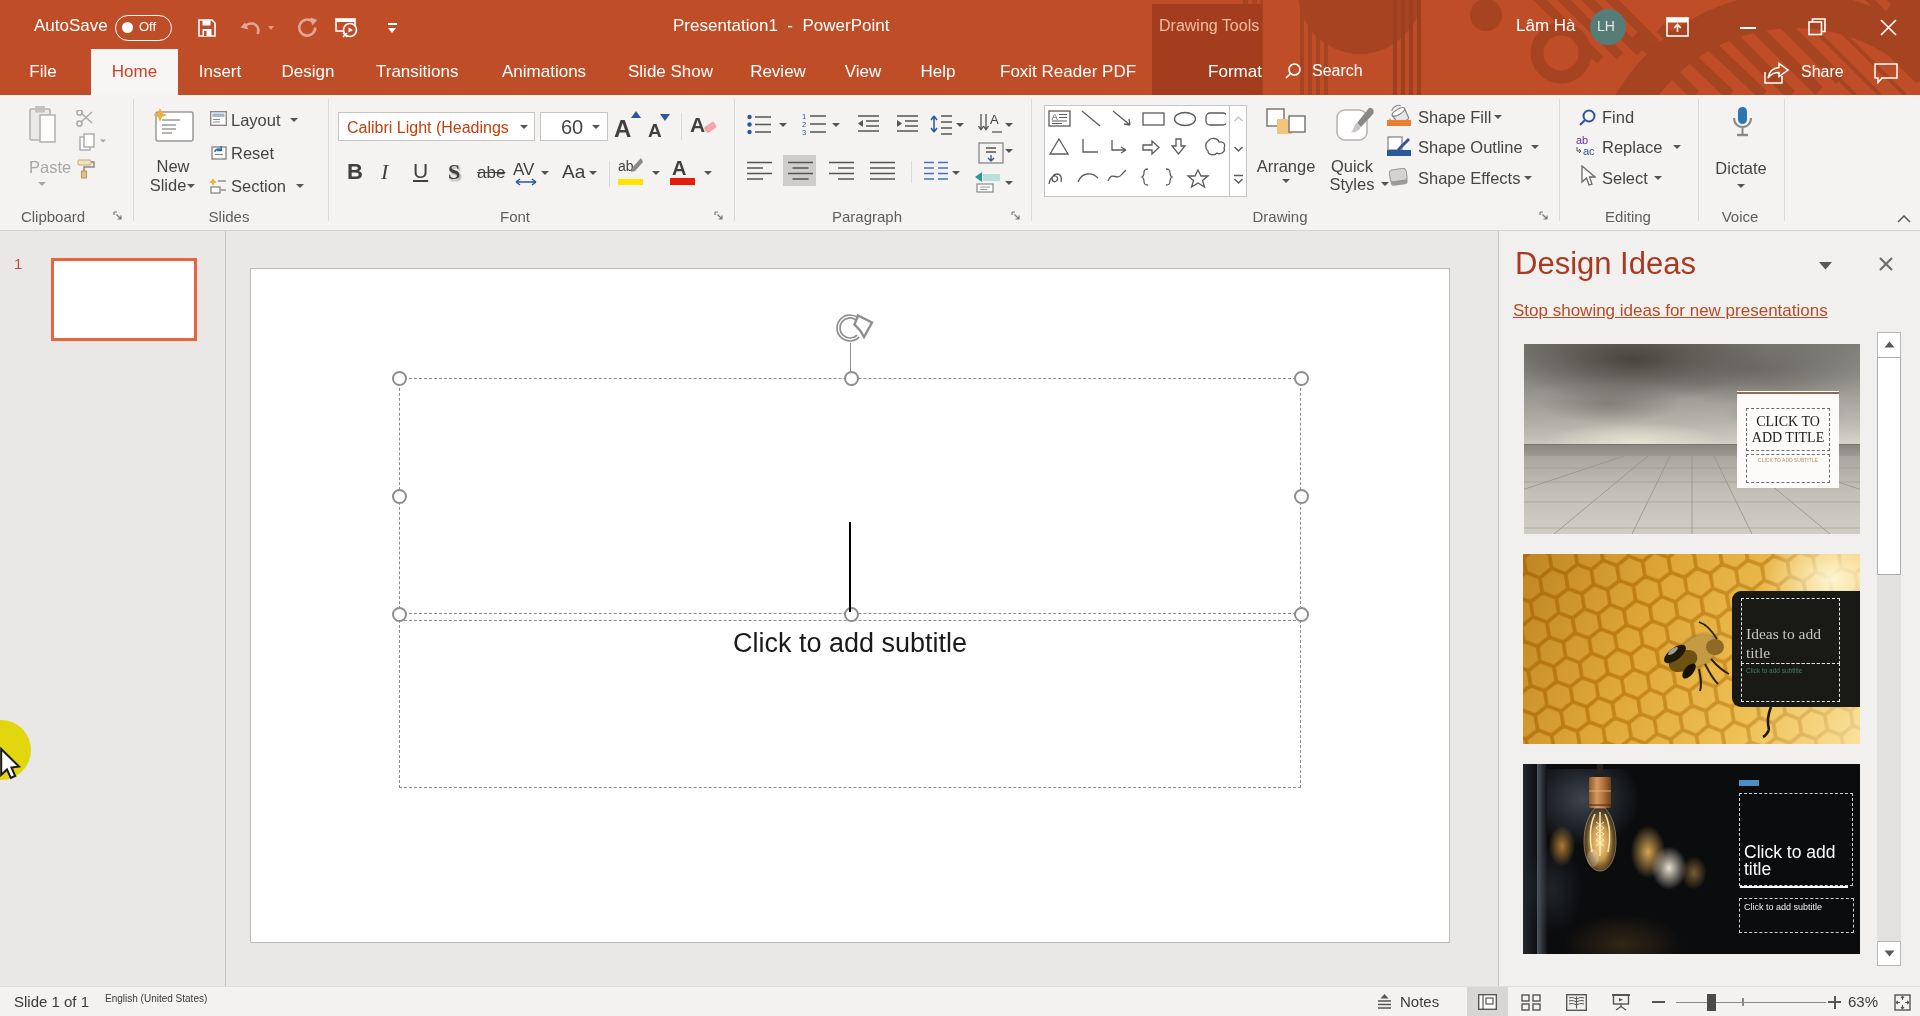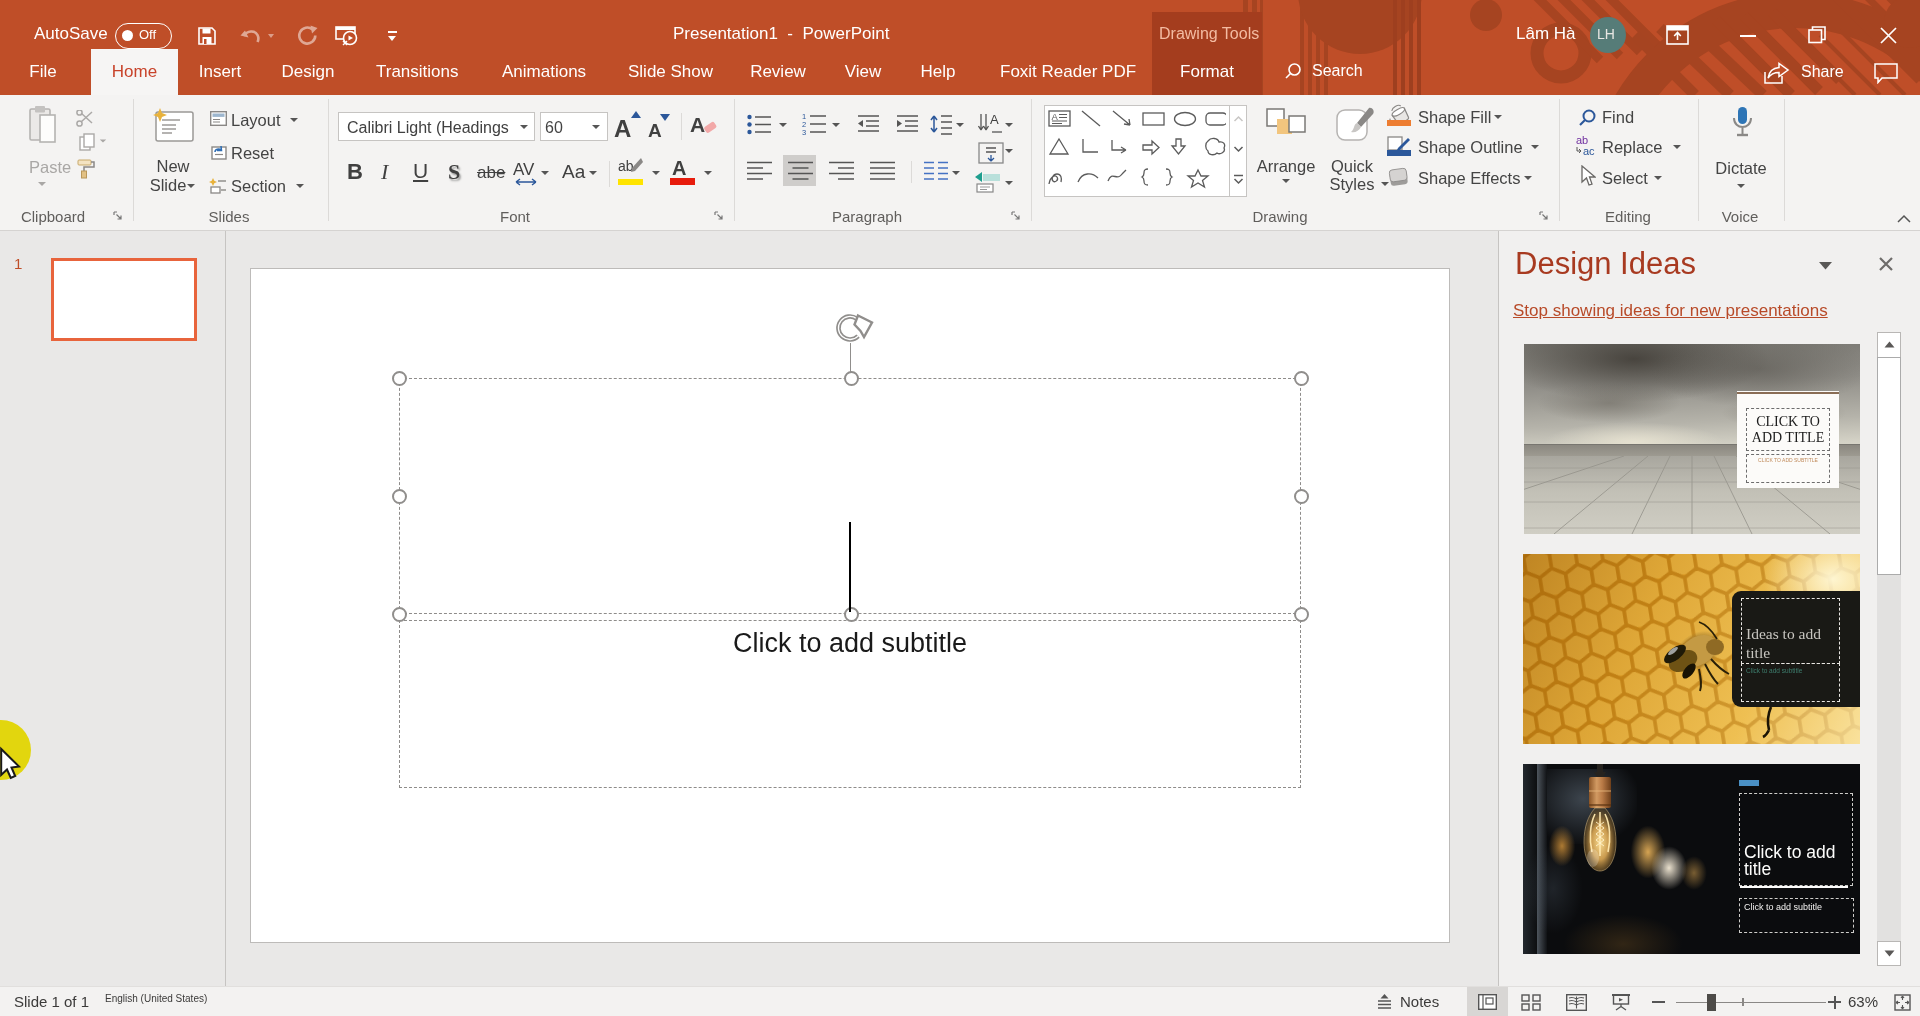--- a/index.html
+++ b/index.html
@@ -1,18 +1,18 @@
 <!DOCTYPE html>
 <html><head>
 <meta charset="utf-8">
 <style>
 html,body{margin:0;padding:0;width:1920px;height:1016px;overflow:hidden;font-family:"Liberation Sans",sans-serif;}
 .ab{position:absolute;}
 #header{left:0;top:0;width:1920px;height:95px;background:#BF4E28;overflow:hidden;}
-#titlebar{left:0;top:12px;width:1920px;height:49px;}
+#titlebar{left:0;top:4px;width:1920px;height:49px;}
 #tabrow{left:0;top:49px;width:1920px;height:46px;}
 #ribbon{left:0;top:95px;width:1920px;height:135px;background:#F4F3F2;border-bottom:1px solid #D5D3D1;}
 #main{left:0;top:231px;width:1920px;height:755px;background:#E9E8E7;}
 #statusbar{left:0;top:986px;width:1920px;height:30px;background:#F3F2F1;border-top:1px solid #E1DFDD;box-sizing:border-box;padding-left:40px;}
 .wt{color:#fff;font-size:15px;}
 .tab{color:#fff;font-size:17px;top:0;height:46px;line-height:46px;text-align:center;white-space:nowrap;}
 .sep{width:1px;top:4px;height:122px;background:#DCDAD8;}
 .glabel{top:114px;height:16px;font-size:15px;color:#605E5C;text-align:center;line-height:16px;}
 .btext{font-size:16.5px;color:#444;}
 .dd{width:0;height:0;border-left:4px solid transparent;border-right:4px solid transparent;border-top:4px solid #555;}
@@ -137,21 +137,21 @@
   <div class="ab tab" style="left:180px;width:80px;">Insert</div>
   <div class="ab tab" style="left:268px;width:80px;">Design</div>
   <div class="ab tab" style="left:376px;width:80px;">Transitions</div>
   <div class="ab tab" style="left:502px;width:80px;">Animations</div>
   <div class="ab tab" style="left:628px;width:80px;">Slide Show</div>
   <div class="ab tab" style="left:738px;width:80px;">Review</div>
   <div class="ab tab" style="left:823px;width:80px;">View</div>
   <div class="ab tab" style="left:898px;width:80px;">Help</div>
   <div class="ab tab" style="left:1000px;width:127px;">Foxit Reader PDF</div>
   <div class="ab" style="left:1152px;top:0;width:110px;height:46px;background:#A43D1E;"></div>
-  <div class="ab tab" style="left:1152px;width:110px;">Format</div>
+  <div class="ab tab" style="left:1152px;width:110px;padding-left:28px;">Format</div>
   <svg class="ab" style="left:1284px;top:13px;" width="18" height="18" viewBox="0 0 18 18">
       <circle cx="10.5" cy="7.5" r="5.5" fill="none" stroke="#fff" stroke-width="1.6"></circle>
       <path d="M6.5 11.5 L2 16" stroke="#fff" stroke-width="1.6"></path>
     </svg>
   <div class="ab wt" style="left:1312px;top:13px;font-size:16px;">Search</div>
 
   <svg class="ab" style="left:1764px;top:13px;" width="26" height="22" viewBox="0 0 26 22">
       <path d="M1 10 L1 21 L18 21 L18 14" fill="none" stroke="#fff" stroke-width="1.5"></path>
       <path d="M4 16 C5 10,9 6,15 5.5 L15 1.5 L24 8 L15 14.5 L15 10.5 C10 10.5,6 13,4 16 z" fill="none" stroke="#fff" stroke-width="1.5"></path>
     </svg>
@@ -243,23 +243,23 @@
   <div class="ab btext" style="left:231px;top:49px;">Reset</div>
   <svg class="ab" style="left:208px;top:82px;" width="19" height="17" viewBox="0 0 19 17">
       <path d="M5 1 L6.3 3.7 L9 5 L6.3 6.3 L5 9 L3.7 6.3 L1 5 L3.7 3.7 z" fill="#E8B23C"></path>
       <path d="M10 4 L18 4" stroke="#8A8886" stroke-width="1.4"></path>
       <rect x="3" y="10" width="9" height="6" fill="#fff" stroke="#8A8886" stroke-width="1.3"></rect>
       <path d="M13 13 L18 13" stroke="#8A8886" stroke-width="1.4"></path>
     </svg>
   <div class="ab btext" style="left:231px;top:82px;">Section</div>
   <div class="ab dd" style="left:296px;top:89px;"></div>
 
-  <div class="ab" style="left:338px;top:17px;width:197px;height:29px;background:#fff;border:1px solid #C6C4C2;font-size:16px;color:#404040;line-height:29px;padding-left:8px;box-sizing:border-box;white-space:nowrap;overflow:hidden;">Calibri Light (Headings</div>
+  <div class="ab" style="left:338px;top:17px;width:197px;height:29px;background:#fff;border:1px solid #C6C4C2;font-size:16px;color:#c2410c;line-height:29px;padding-left:8px;box-sizing:border-box;white-space:nowrap;overflow:hidden;">Calibri Light (Headings</div>
   <div class="ab dd" style="left:520px;top:30px;"></div>
-  <div class="ab" style="left:540px;top:17px;width:68px;height:29px;background:#fff;border:1px solid #C6C4C2;font-size:16px;color:#444;line-height:29px;padding-left:4px;box-sizing:border-box;">60</div>
+  <div class="ab" style="left:540px;top:17px;width:68px;height:29px;background:#fff;border:1px solid #C6C4C2;font-size:20px;color:#444;line-height:29px;padding-left:20px;box-sizing:border-box;">60</div>
   <div class="ab dd" style="left:592px;top:30px;"></div>
   <div class="ab" style="left:614px;top:20px;font-size:24px;color:#404040;font-weight:bold;">A</div>
   <div class="ab" style="left:631px;top:16px;width:0;height:0;border-left:5px solid transparent;border-right:5px solid transparent;border-bottom:7px solid #2B579A;"></div>
   <div class="ab" style="left:648px;top:25px;font-size:19px;color:#404040;font-weight:bold;">A</div>
   <div class="ab" style="left:660px;top:19px;width:0;height:0;border-left:5px solid transparent;border-right:5px solid transparent;border-top:7px solid #2B579A;"></div>
   <div class="ab" style="left:681px;top:18px;width:1px;height:27px;background:#DCDAD8;"></div>
   <div class="ab" style="left:690px;top:18px;font-size:21px;color:#404040;font-weight:bold;">A</div>
   <svg class="ab" style="left:702px;top:25px;" width="16" height="14" viewBox="0 0 16 14">
       <rect x="2" y="4" width="12" height="7" rx="2" transform="rotate(-35 8 7)" fill="#F2A8A8"></rect>
     </svg>

